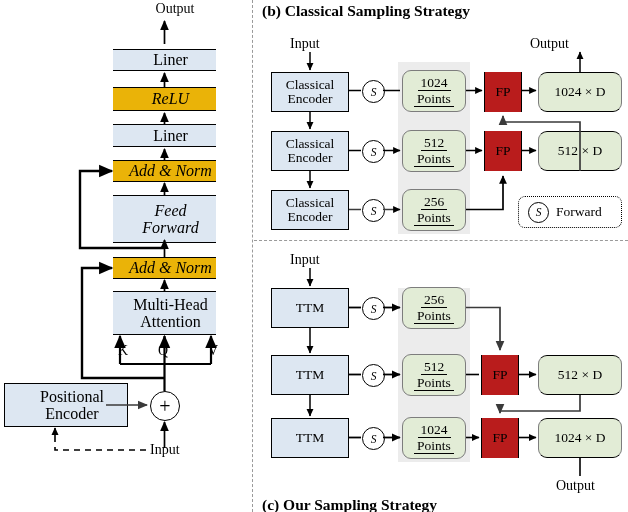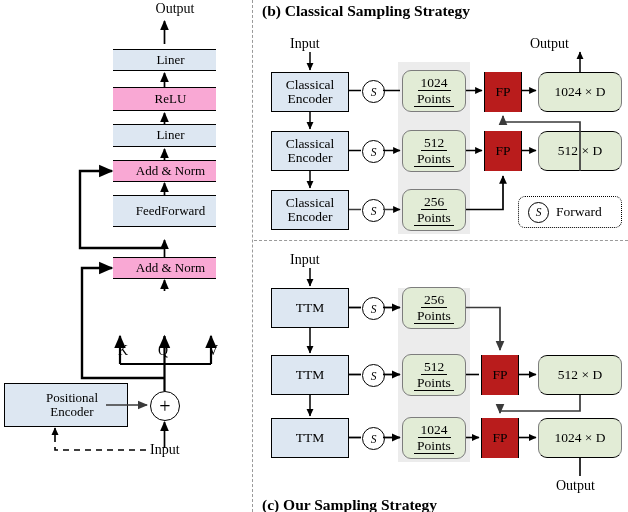--- a/index.html
+++ b/index.html
@@ -5,23 +5,23 @@
   html,body{margin:0;padding:0;background:#ffffff;}
   body{width:628px;height:512px;position:relative;overflow:hidden;
        font-family:"Liberation Serif","DejaVu Serif",serif;color:#000;}
   .fig{position:absolute;left:0;top:0;width:628px;height:512px;}
   .ctr{display:flex;align-items:center;justify-content:center;text-align:center;line-height:1.05;}
 
   
   .blk{position:absolute;box-sizing:border-box;
        border-top:1.6px solid #000;border-bottom:1.6px solid #000;
        display:flex;align-items:center;justify-content:center;text-align:left;
-       font-size:13px;line-height:1.08;padding-left:12px;}
+       font-size:16px;line-height:1.08;padding-left:12px;}
   .blk.blue{background:#dde7f2;}
-  .blk.orange{background:#f9a8d4;}
+  .blk.orange{background:#eab308;font-style:italic;}
 
   
   .enc{position:absolute;box-sizing:border-box;background:#dde7f2;
        border:1.4px solid #000;display:flex;align-items:center;justify-content:center;
        text-align:center;font-size:13.5px;line-height:1.05;}
   .fp{position:absolute;box-sizing:border-box;background:#b91c1c;
       border-left:1.4px solid #000;border-right:1.4px solid #000;
       display:flex;align-items:center;justify-content:center;font-size:13.5px;}
   .grn{position:absolute;box-sizing:border-box;background:#e2ecd6;
        border:1.3px solid #7d7d7d;border-radius:9px;
@@ -65,27 +65,31 @@
   <div class="lbl ctr" style="left:140px;top:2px;width:70px;">Output</div>
 
   <div class="blk blue" style="left:113px;top:49px;width:103px;height:22px;">Liner</div>
 
   <div class="blk orange" style="left:113px;top:87px;width:103px;height:24px;">ReLU</div>
 
   <div class="blk blue" style="left:113px;top:124px;width:103px;height:23px;">Liner</div>
 
   <div class="blk orange" style="left:113px;top:160px;width:103px;height:22px;">Add &amp; Norm</div>
 
-  <div class="blk blue" style="left:113px;top:195px;width:103px;height:32px;">
+  <div class="blk blue" style="left:113px;top:195px;width:103px;height:48px;flex-direction:column;font-style:italic;">
     <span>Feed</span>
     <span>Forward</span>
   </div>
 
   <div class="blk orange" style="left:113px;top:257px;width:103px;height:22px;">Add &amp; Norm</div>
 
+  <div class="blk blue" style="left:113px;top:291px;width:103px;height:44px;flex-direction:column;">
+    <span>Multi-Head</span>
+    <span>Attention</span>
+  </div>
 
   <div class="lbl" style="left:118px;top:343px;">K</div>
   <div class="lbl" style="left:158px;top:343px;">Q</div>
   <div class="lbl" style="left:208px;top:343px;">V</div>
 
   <div class="blk blue" style="left:4px;top:383px;width:124px;height:44px;flex-direction:column;
               border-left:1.6px solid #000;border-right:1.6px solid #000;">
     <span>Positional</span>
     <span>Encoder</span>
   </div>

